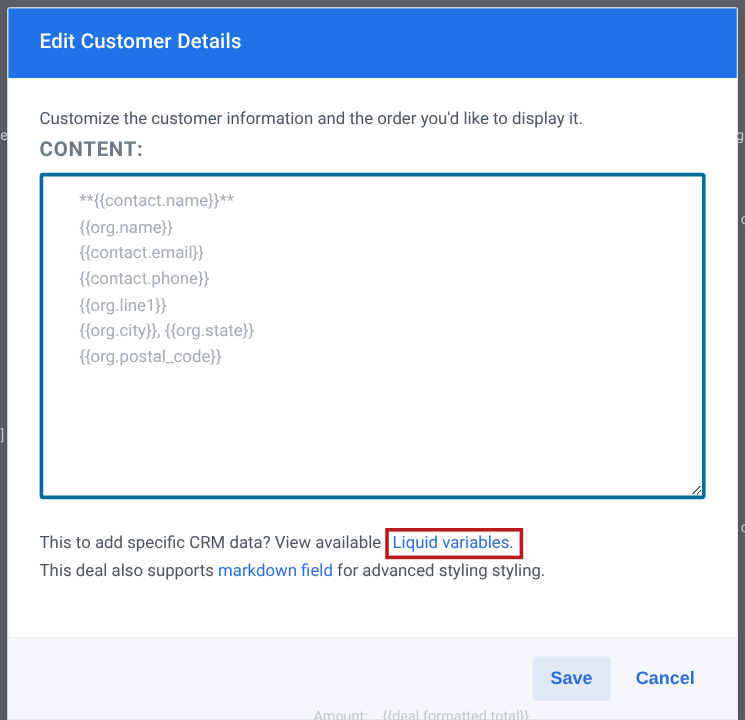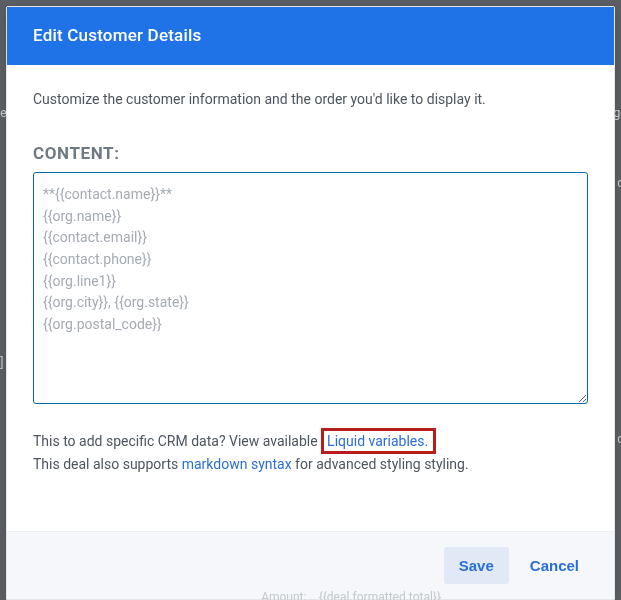--- a/index.html
+++ b/index.html
@@ -34,35 +34,35 @@
     letter-spacing: 0.2px;
   }
   .modal-body {
     padding: 26px 26px 10px 26px;
     flex: 1 1 auto;
     overflow: hidden;
   }
   .desc {
     color: #4d5560;
     font-size: 14px;
-    margin-bottom: 36px;
+    margin-bottom: 8px;
   }
   .field-label {
     color: #6f7984;
     font-size: 17px;
     font-weight: 700;
     letter-spacing: 0.6px;
     margin-bottom: 9px;
   }
   .textarea {
     width: 100%;
-    height: 232px;
-    border: 1px solid #0369a1;
+    height: 272px;
+    border: 3px solid #0369a1;
     border-radius: 3px;
-    padding: 11px 9px;
+    padding: 11px 30px;
     font-family: inherit;
     font-size: 14px;
     line-height: 1.55;
     color: #a5abb3;
     resize: both;
     outline: none;
   }
   .helper {
     margin-top: 20px;
     color: #4d5560;
@@ -134,21 +134,21 @@
       <textarea class="textarea" style="">**{{contact.name}}**
 {{org.name}}
 {{contact.email}}
 {{contact.phone}}
 {{org.line1}}
 {{org.city}}, {{org.state}}
 {{org.postal_code}}</textarea>
 
       <div class="helper">
         <span>This to add specific CRM data? View available </span><span class="highlight"><a class="link">Liquid variables.</a></span><br>
-        <span>This deal also supports </span><a class="link">markdown syntax</a><span> for advanced styling styling.</span>
+        <span>This deal also supports </span><a class="link">markdown field</a><span> for advanced styling styling.</span>
       </div>
     </div>
 
     <div class="modal-footer">
       <button class="btn btn-primary">Save</button>
       <button class="btn">Cancel</button>
     </div>
   </div>
 </div>
 

